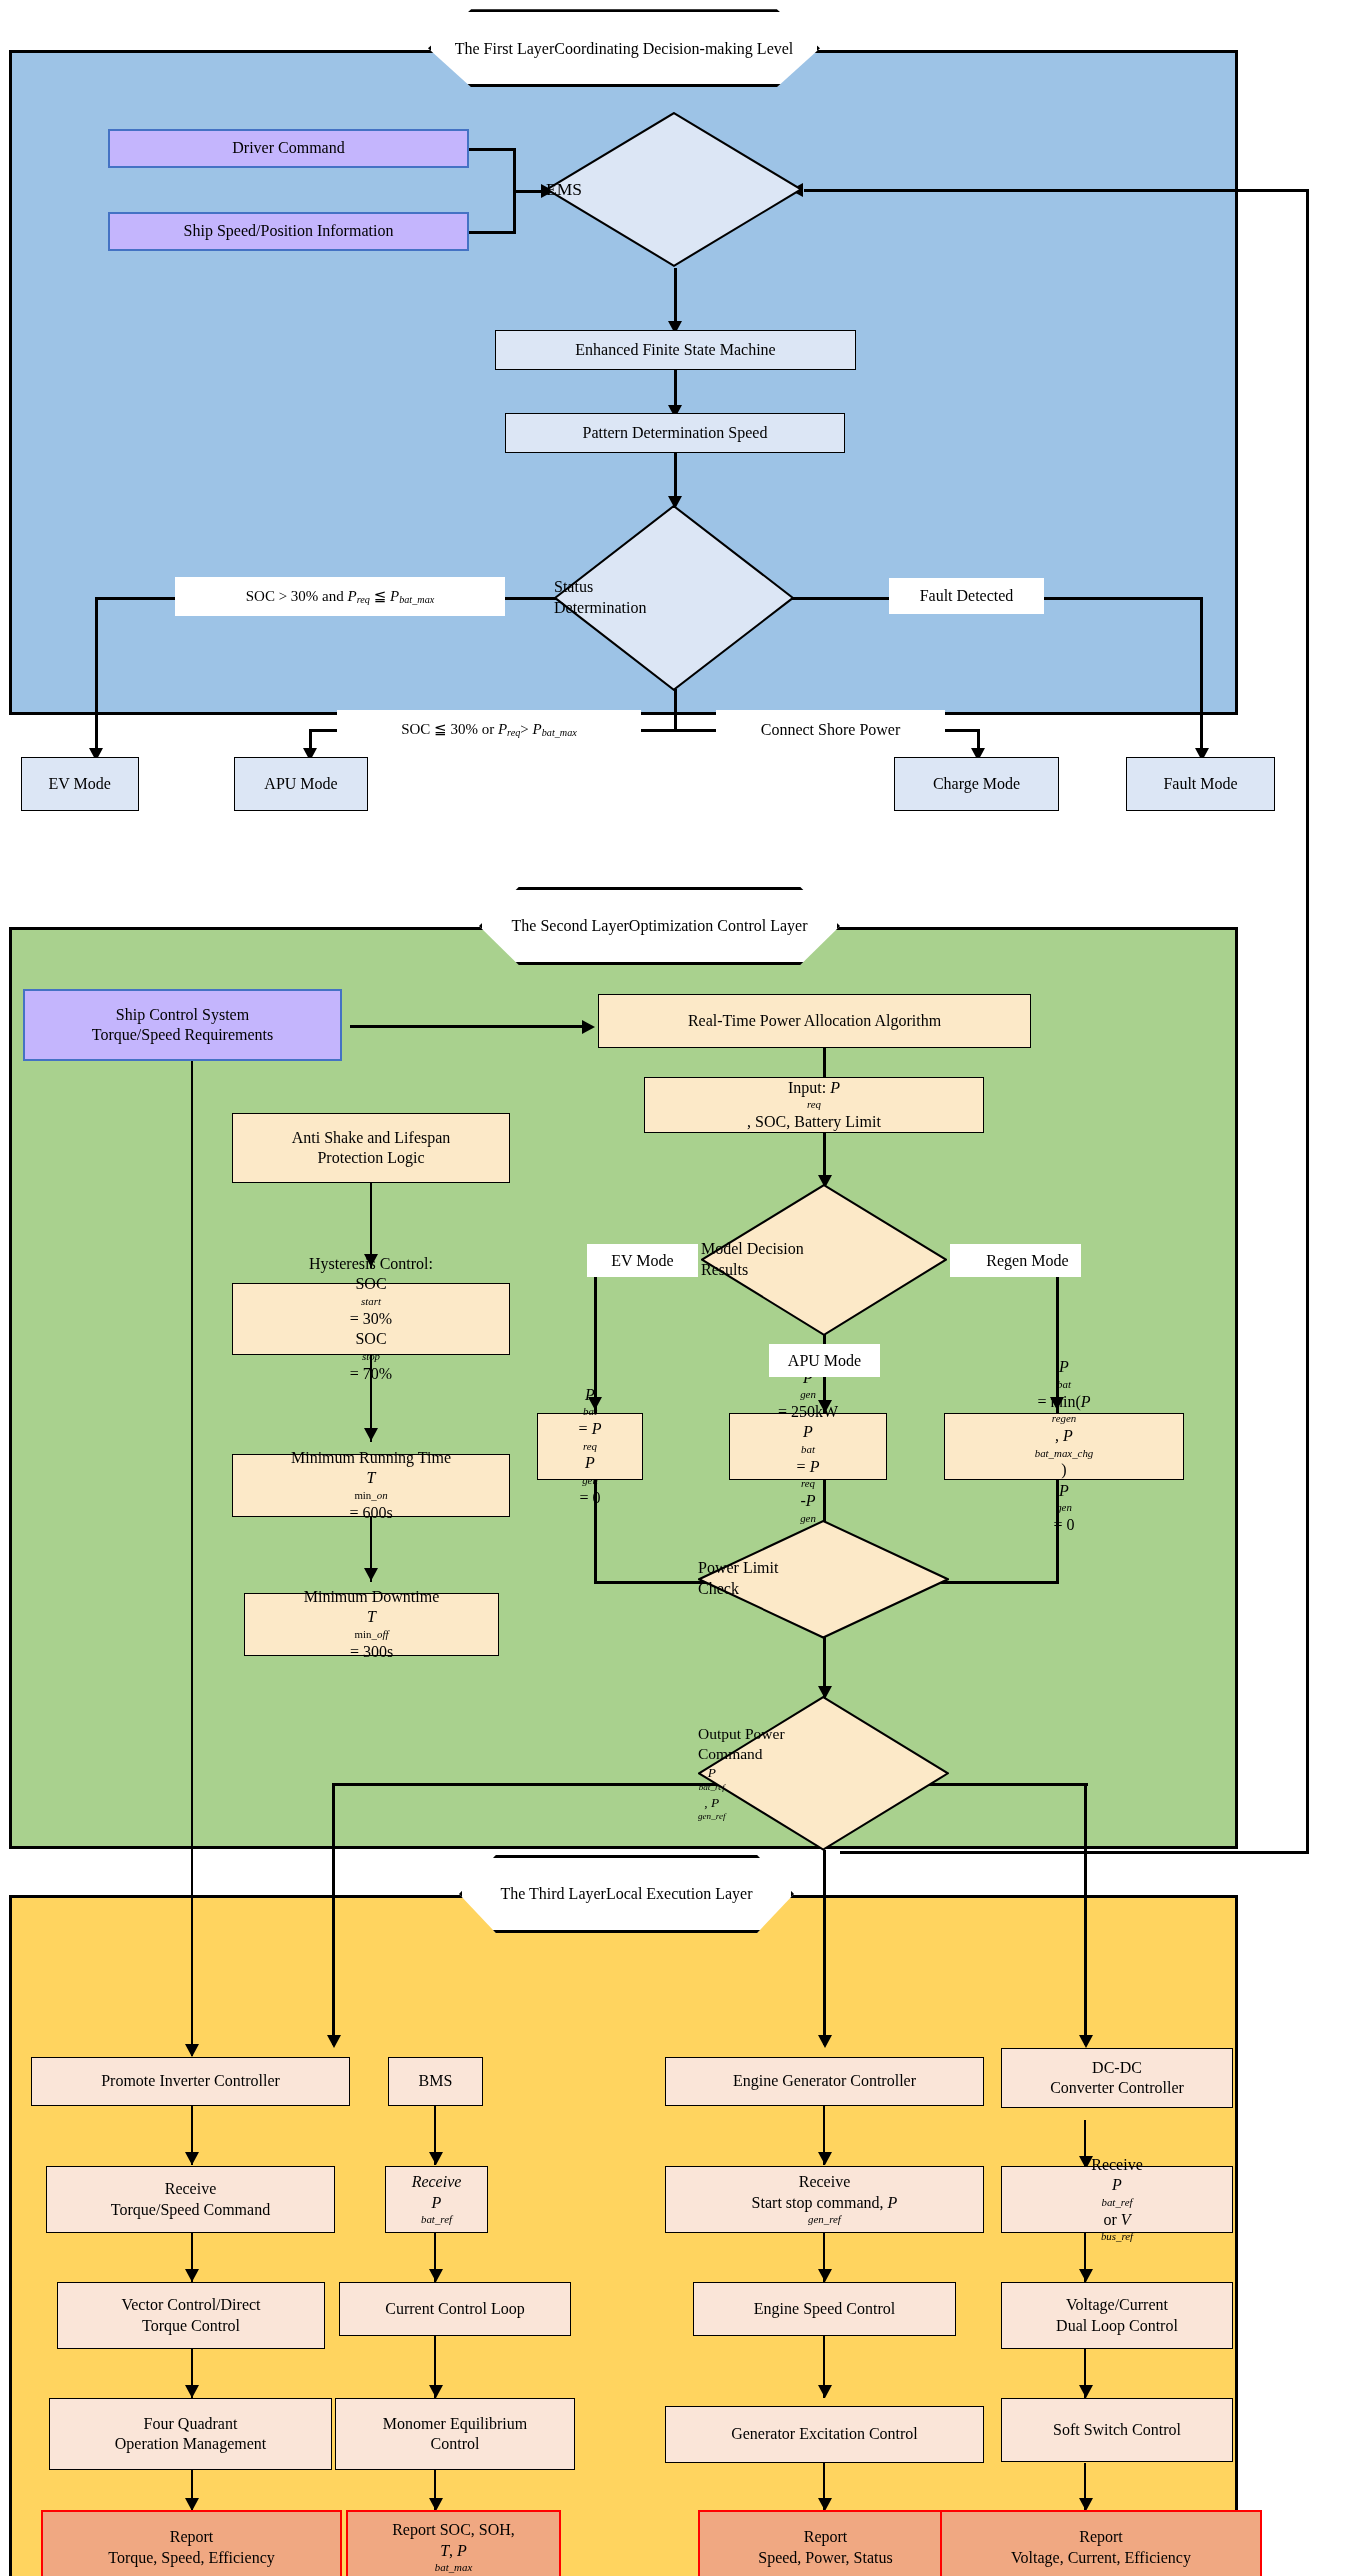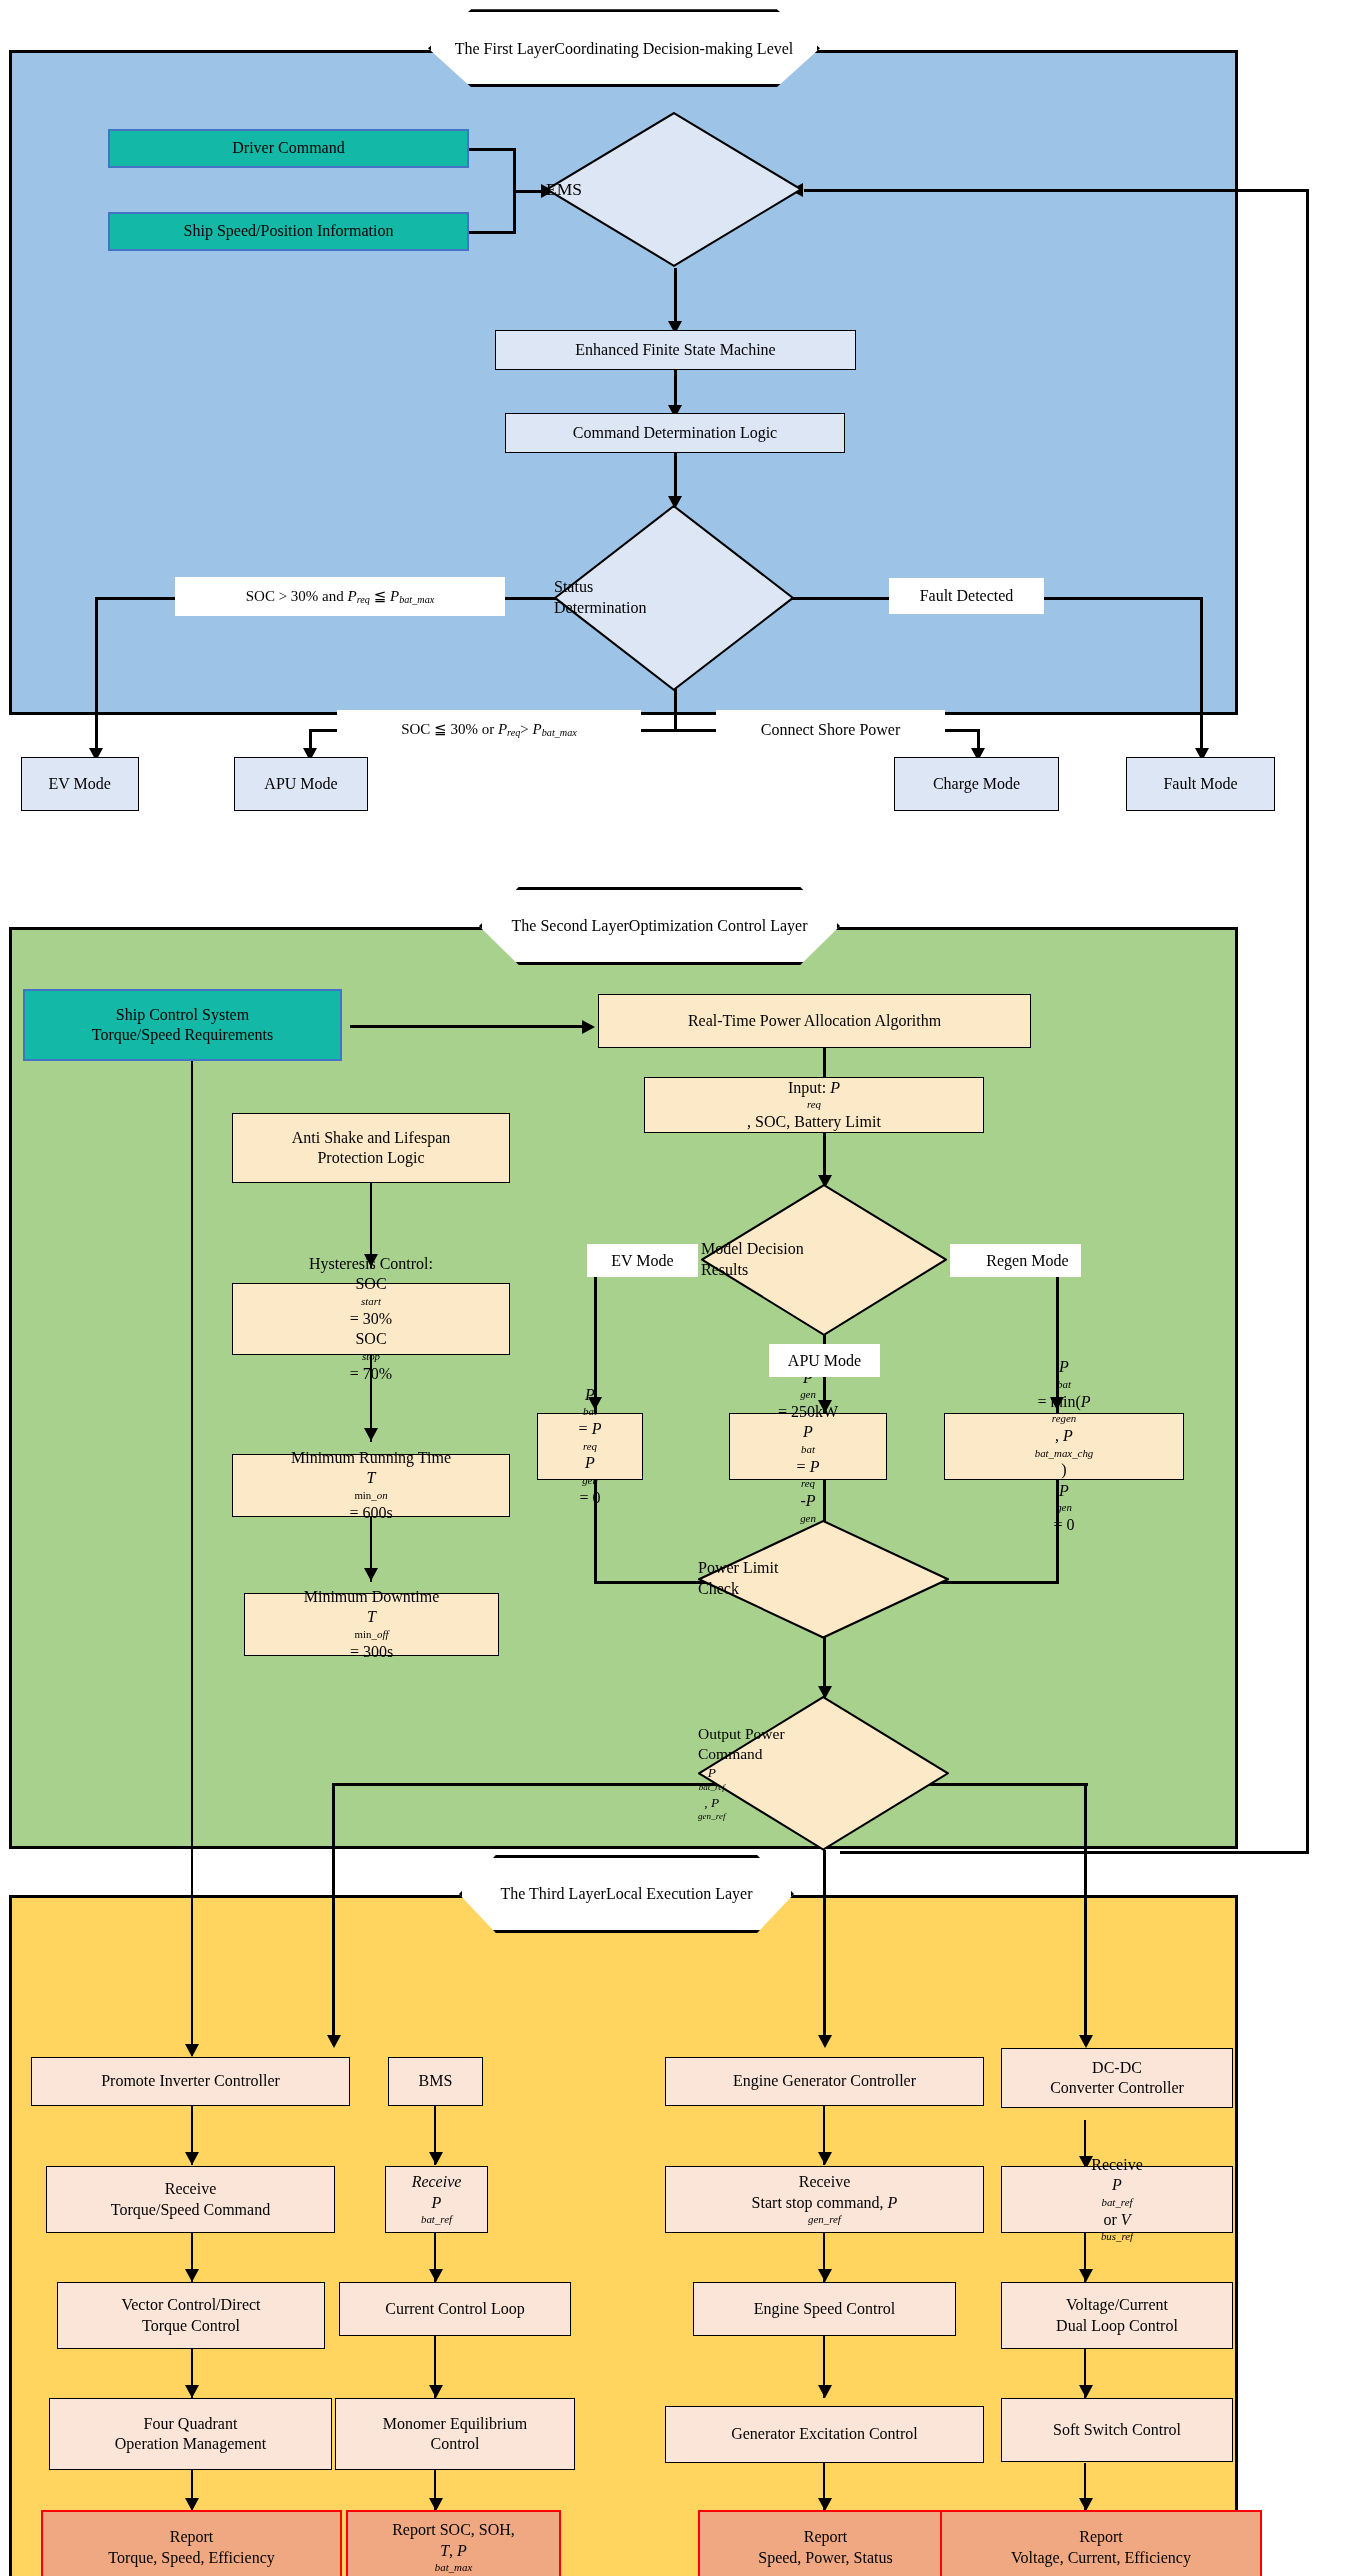--- a/index.html
+++ b/index.html
@@ -19,21 +19,21 @@
           clip-path:polygon(11% 0,89% 0,100% 50%,89% 100%,11% 100%,0 50%);
           text-align:center;line-height:1.35;}
   .banner span{display:block;font-size:16px;color:#000;}
 
   
   .node{position:absolute;box-sizing:border-box;display:flex;flex-direction:column;
         align-items:center;justify-content:center;text-align:center;
         border:1.5px solid #000;line-height:1.28;z-index:20;}
   .node span{display:block;}
 
-  .n-blue-in{background:#14b8a6;border:2.1px solid #4472C4;}  
+  .n-blue-in{background:#c4b5fd;border:2.1px solid #4472C4;}  
   .n-blue-dec{background:#DCE6F5;border:1.5px solid #000;}    
   .n-tan{background:#FCE9C8;border:1.5px solid #000;}         
   .n-peach{background:#FAE5D8;border:1.5px solid #000;}       
   .n-red{background:#F0A882;border:2.6px solid #FF0000;}        
 
   
   .diamond{position:absolute;z-index:20;}
   .diamond .shape{position:absolute;inset:0;}
   .diamond .txt{position:absolute;inset:0;display:flex;flex-direction:column;
                 align-items:flex-start;justify-content:center;text-align:center;
@@ -119,21 +119,21 @@
     </svg>
     <div class="txt" style="font-size:17.5px;">
       <span>EMS</span>
     </div>
   </div>
 
   <div class="node n-blue-dec" style="left:495px;top:330px;width:361px;height:40px;font-size:16px;">
     <span>Enhanced Finite State Machine</span>
   </div>
   <div class="node n-blue-dec" style="left:505px;top:413px;width:340px;height:40px;font-size:16px;">
-    <span>Command Determination Logic</span>
+    <span>Pattern Determination Speed</span>
   </div>
 
   <div class="diamond" style="left:554px;top:505px;width:240px;height:185px;">
     <svg class="shape" viewBox="0 0 465 360" preserveAspectRatio="none">
       <polygon points="232,2 463,180 232,358 2,180" fill="#DCE6F5" stroke="#000" stroke-width="4"></polygon>
     </svg>
     <div class="txt" style="font-size:16px;">
       <span>Status</span>
       <span>Determination</span>
     </div>

